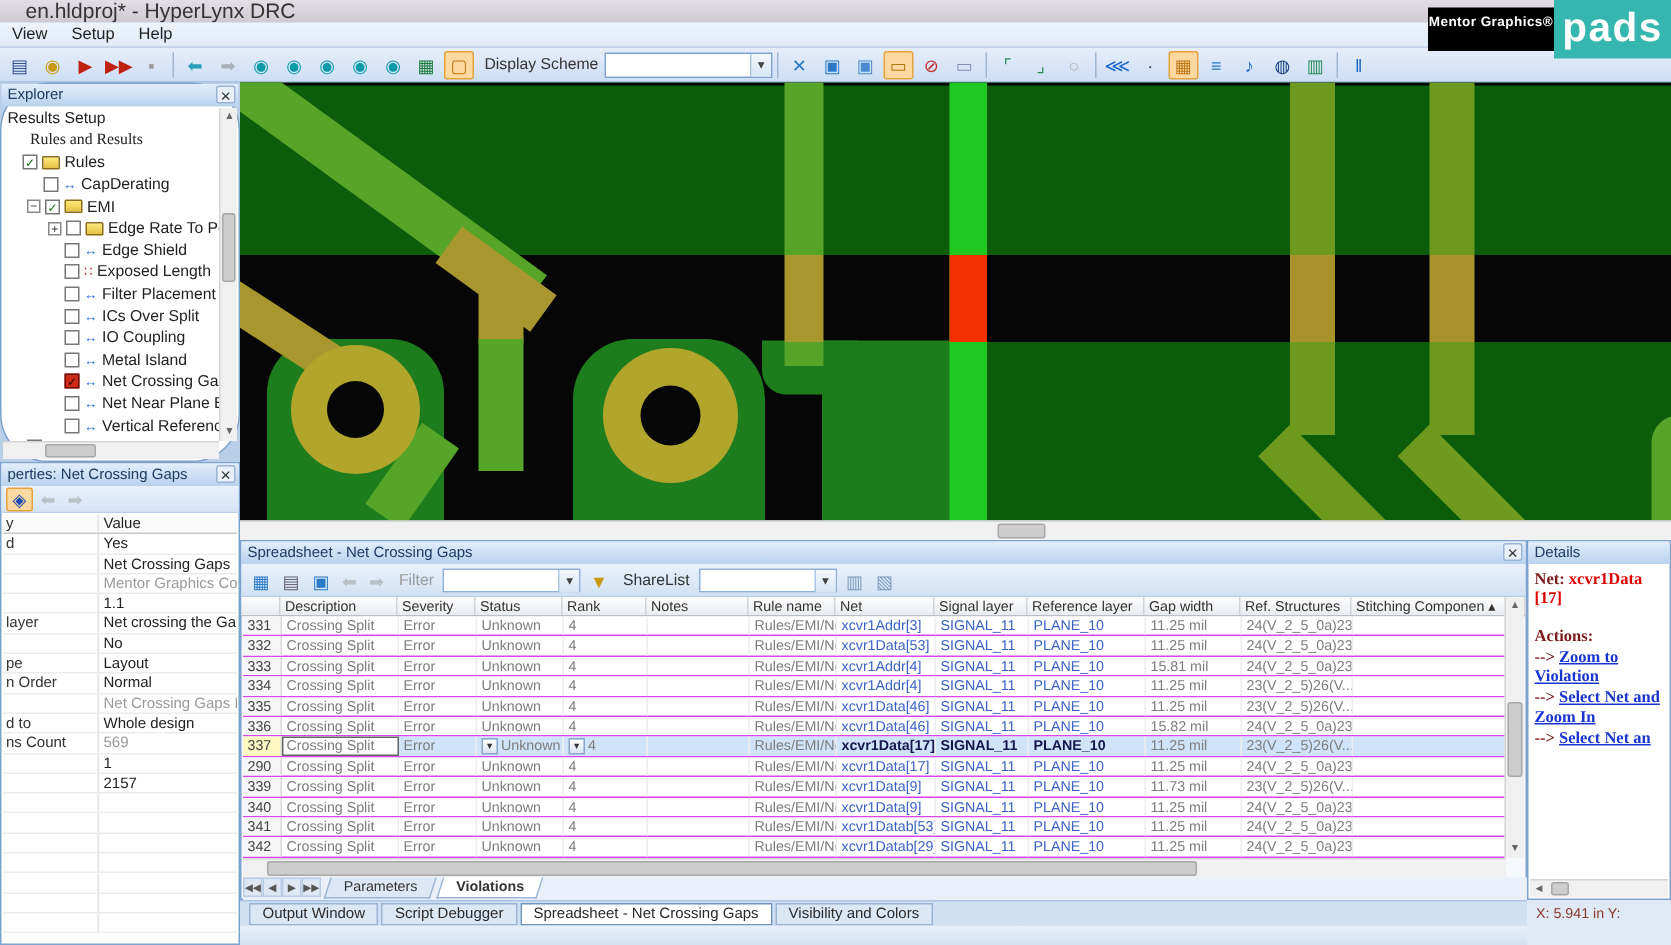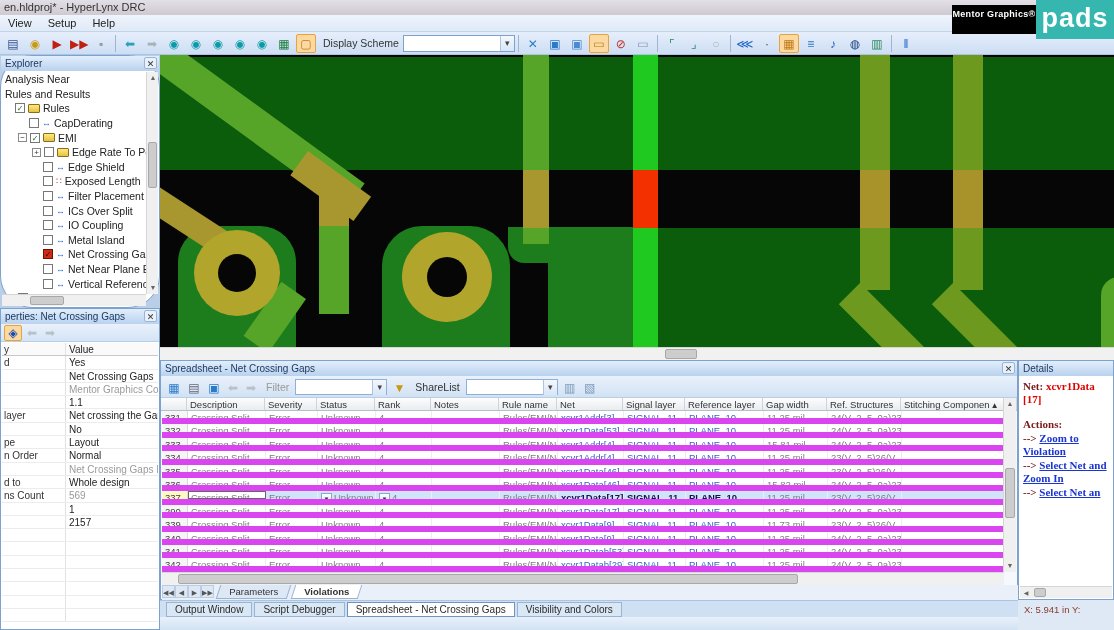--- a/index.html
+++ b/index.html
@@ -2,21 +2,21 @@
 <html style="--pcb-dark: #0b5c0b; --pcb-black: #060606; --pcb-pour: #1d7d1d; --trace-light: #56a428; --trace-olive: #a8972e; --trace-olivegreen: #6d9a1e; --trace-band-yellow: #a8932a; --trace-bright: #1fc91f; --violation-red: #f23000; --pad-olive: #b1a52c;"><head>
 <meta charset="utf-8">
 <style>
   * { margin:0; padding:0; box-sizing:border-box; }
   html,body { width:1114px; height:630px; overflow:hidden; }
   body { font-family:"Liberation Sans", sans-serif; font-size:11px; background:#b9cfe8; position:relative; }
   #app { position:absolute; inset:0; width:1114px; height:630px; background:#b9cfe8; overflow:hidden; }
 
   
   .titlebar { position:absolute; left:0; top:0; width:1114px; height:15px;
-    background:linear-gradient(#e3dfe6,#cfc9d2); color:#333; font-size:11px; line-height:15px; padding-left:4px; }
+    background:linear-gradient(#e3dfe6,#cfc9d2); color:#333; font-size:14px; line-height:15px; padding-left:17px; }
   .brand-overlay { position:absolute; right:0; top:0; height:40px; display:flex; z-index:50; }
   .brand-mentor { width:84px; height:29px; margin-top:5px; background:#000; color:#fff; text-align:center;
     font-size:9px; font-weight:bold; line-height:10px; padding-top:4px; letter-spacing:.3px; }
   .brand-pads { width:78px; height:39px; background:#35b7af; color:#fff; text-align:center;
     font-size:27px; font-weight:bold; line-height:37px; letter-spacing:1px; }
   .menubar { position:absolute; left:0; top:15px; width:1114px; height:17px;
     background:linear-gradient(#eef4fc,#dfeaf7); border-bottom:1px solid #c2d4ea; display:flex; align-items:center; }
   .menu-item { padding:0 8px; height:17px; line-height:17px; color:#222; }
   .toolbar { position:absolute; left:0; top:32px; width:1114px; height:23px;
     background:linear-gradient(#e6eefb,#cddef4); border-bottom:1px solid #aac4e2; display:flex; align-items:center; padding-left:2px; }
@@ -73,21 +73,21 @@
 
   
   #spreadsheet { left:160px; top:360px; width:858px; height:240px; background:#f5f8fc; }
   #ss-toolbar { height:22px; background:linear-gradient(#e9f1fb,#d2e2f4); border-bottom:1px solid #b7cde8;
     display:flex; align-items:center; padding-left:3px; }
   .ss-combo { width:92px; height:16px; background:#fff; border:1px solid #8fb0d8; position:relative; margin:0 2px; }
   #ss-header { display:flex; height:13px; background:linear-gradient(#fdfdfd,#e9ecf0); border-bottom:1px solid #b9bfc7;
     font-size:9.5px; color:#333; }
   .hc { border-right:1px solid #cfd4da; padding-left:3px; overflow:hidden; white-space:nowrap; line-height:13px; }
   #ss-rows { position:absolute; left:1px; top:50px; width:842px; height:161px; overflow:hidden; background:#fff; }
-  .trow { display:flex; height:13.4px; line-height:13px; font-size:9.5px; color:#7d7d7d; border-bottom:6px solid #d946ef; background:#fff; }
+  .trow { display:flex; height:13.4px; line-height:13px; font-size:9.5px; color:#7d7d7d; border-bottom:1px solid #d946ef; background:#fff; }
   .trow.sel { background:#cfe4f8; }
   .tc { border-right:1px solid #ededed; padding-left:3px; overflow:hidden; white-space:nowrap; }
   .tc.num { color:#444; background:#f6f6f6; border-right:1px solid #d9d9d9; }
   .trow.sel .tc.num { background:#fef9c3; }
   .lnk { color:#3b62c4; }
   .trow.sel .lnk { color:#15154d; font-weight:bold; }
   .trow.sel .tc.focus { outline:1px solid #666; outline-offset:-1px; background:#fff; }
   .dd { display:inline-block; width:11px; height:11px; background:linear-gradient(#fefefe,#d9e4f2); border:1px solid #8aa8cc;
     font-size:7px; line-height:10px; text-align:center; color:#333; margin-right:2px; vertical-align:middle; }
   .c0{width:26px;} .c1{width:78px;} .c2{width:52px;} .c3{width:58px;} .c4{width:56px;} .c5{width:68px;}
@@ -182,23 +182,23 @@
       <span class="tb-icon" style="color: rgb(26, 100, 200);">‖</span>
     </div>
 
   <div class="panel" id="explorer">
     <div class="panel-title">
       <span>Explorer</span>
       <span class="panel-close">✕</span>
     </div>
     <div id="tree">
         <div class="tree-row" style="padding-left: 3px;">
-          <span class="tree-label">Analysis Near</span>
-        </div>
-        <div class="tree-row" style="padding-left: 3px;">
+          <span class="tree-label">Results Setup</span>
+        </div>
+        <div class="tree-row" style="padding-left: 18px; font-family: Liberation Serif, serif;">
           <span class="tree-label">Rules and Results</span>
         </div>
         <div class="tree-row" style="padding-left: 13px;">
           <span class="cbx checked">✓</span>
           <span class="folder"></span>
           <span class="tree-label">Rules</span>
         </div>
         <div class="tree-row" style="padding-left: 27px;">
           <span class="cbx empty"></span>
           <span class="ruleicon">↔</span>

